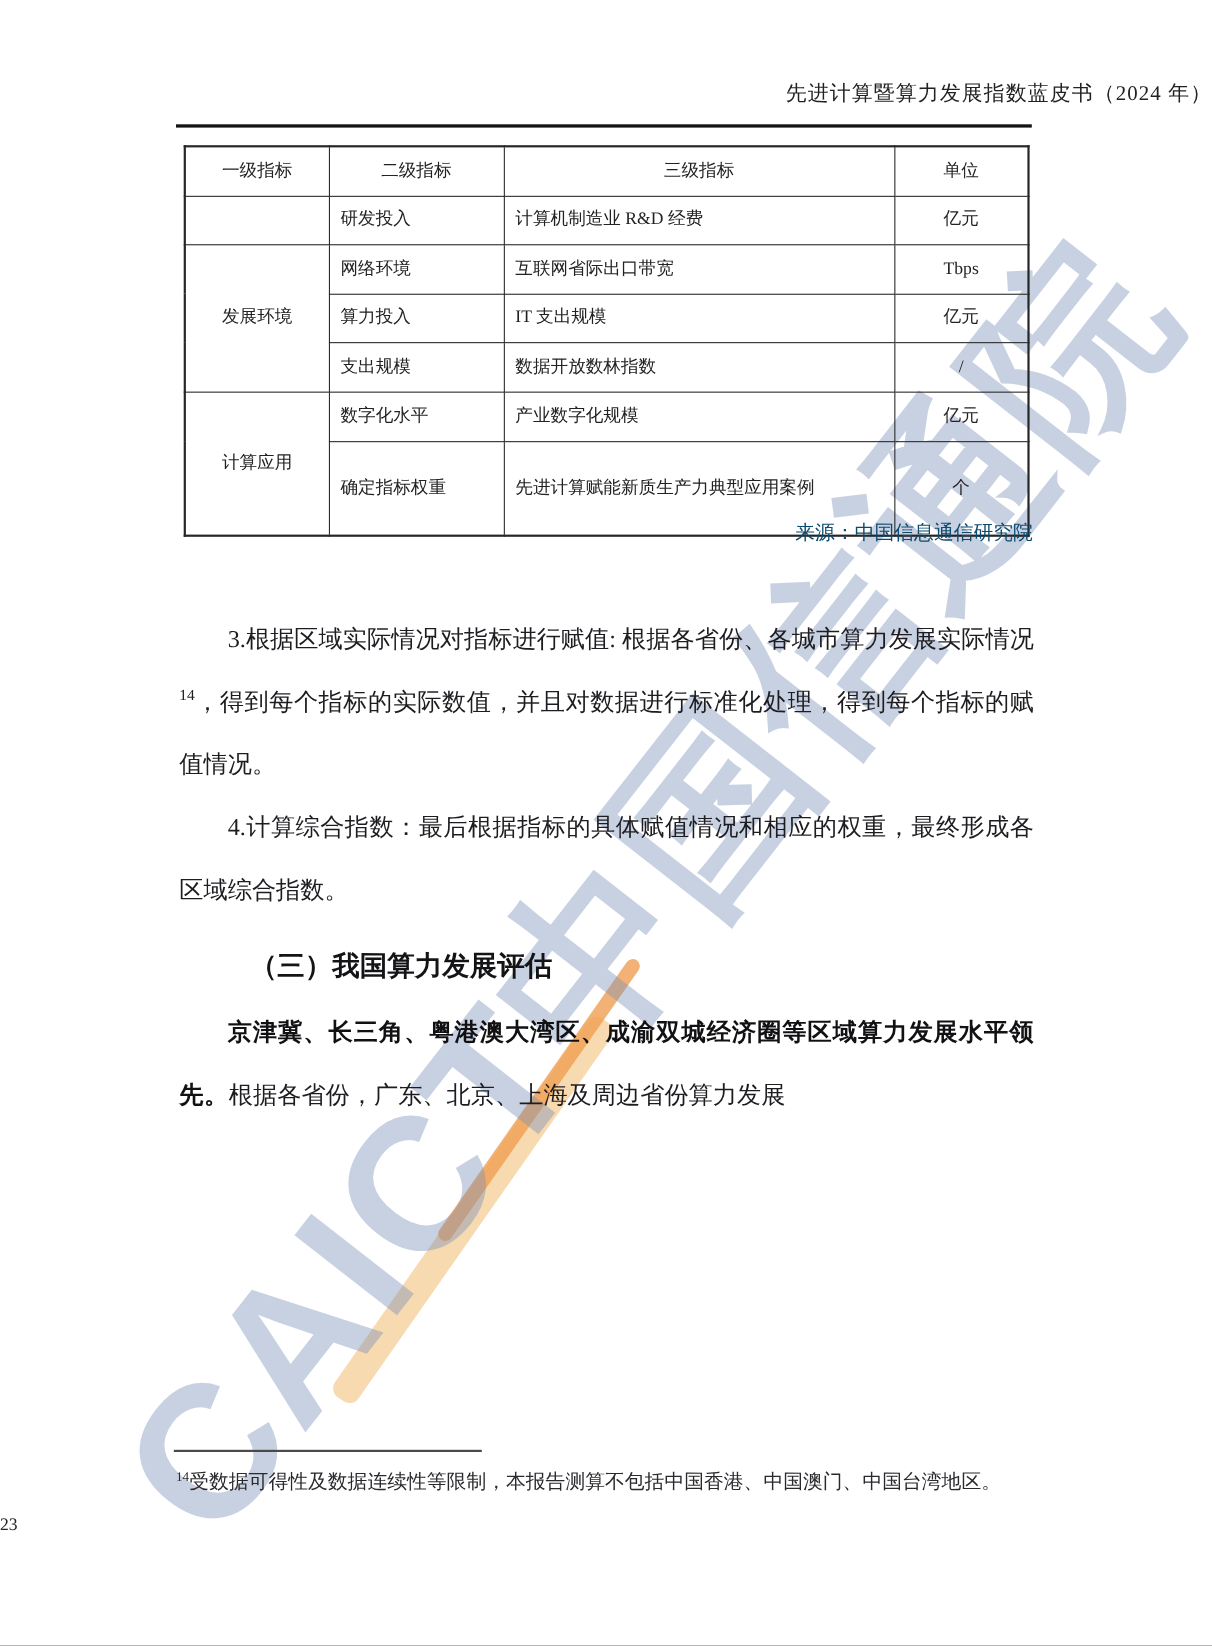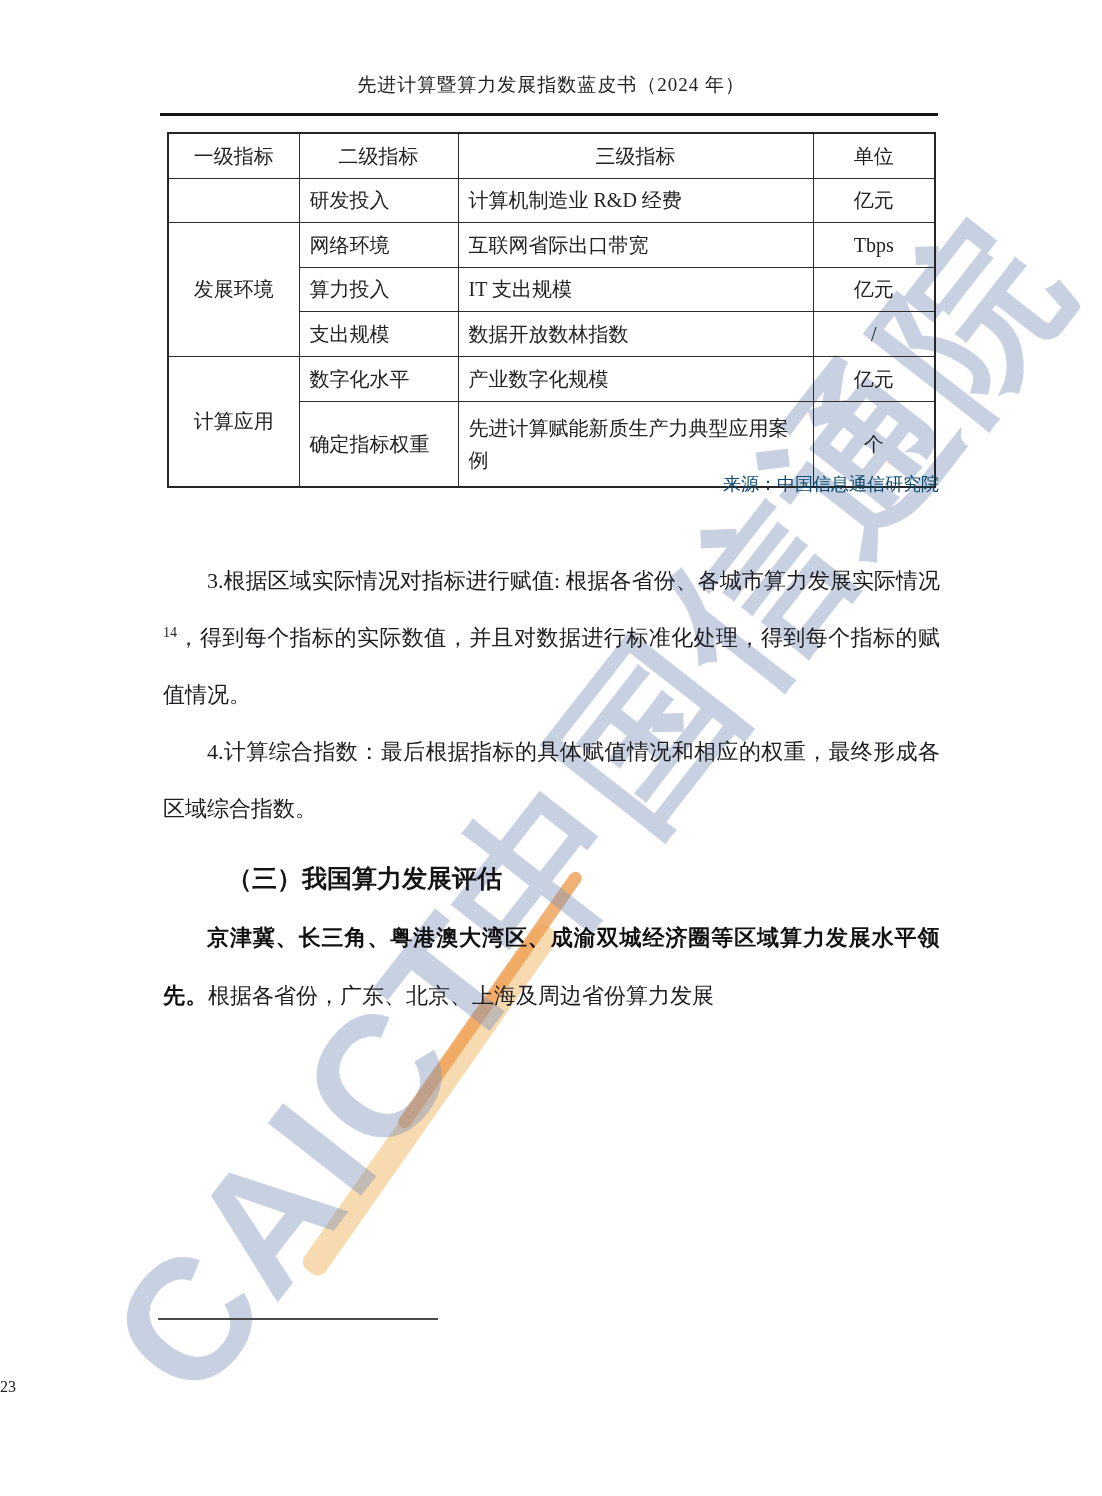--- a/index.html
+++ b/index.html
@@ -31,31 +31,31 @@
   }
   .wm-swoosh-bright{
     position:absolute;left:490px;top:1000px;width:13px;height:310px;
     transform:translate(-50%,-50%) rotate(35deg);
     background:#ef9f53;opacity:.8;border-radius:7px;
   }
   
   .content-layer{position:absolute;inset:0;z-index:1;}
   .doc-header{
     position:absolute;top:72px;left:0;width:100%;
-    text-align:center;font-size:19px;letter-spacing:1px;color:#222;
+    text-align:right;font-size:19px;letter-spacing:1px;color:#222;
   }
   .header-rule{
     position:absolute;top:113px;left:160px;width:778px;height:3px;
     background:#141414;
   }
   
   table.ind{
     position:absolute;top:132px;left:167px;
     border-collapse:collapse;table-layout:fixed;
-    font-size:20px;color:#222;
+    font-size:16px;color:#222;
     border:2px solid #262626;
   }
   table.ind th,table.ind td{
     border:1px solid #2c2c2c;
     padding:0 10px;
     vertical-align:middle;
     font-weight:normal;
     line-height:1.6;
   }
   table.ind th{text-align:center;}
@@ -177,17 +177,18 @@
     <div class="src-line">来源：中国信息通信研究院</div>
 
     <div class="body-block">
       <p class="para"><span>3.根据区域实际情况对指标进行赋值: 根据各省份、各城市算力发展实际情况</span><sup class="fn-ref">14</sup><span>，得到每个指标的实际数值，并且对数据进行标准化处理，得到每个指标的赋值情况。</span></p>
       <p class="para">4.计算综合指数：最后根据指标的具体赋值情况和相应的权重，最终形成各区域综合指数。</p>
       <p class="h3-heading">（三）我国算力发展评估</p>
       <p class="para-bold-lead"><span class="lead">京津冀、长三角、粤港澳大湾区、成渝双城经济圈等区域算力发展水平领先。</span><span class="rest">根据各省份，广东、北京、上海及周边省份算力发展</span></p>
     </div>
 
     <div class="footnote-rule"></div>
+    <div class="footnote"><sup>14</sup><span>受数据可得性及数据连续性等限制，本报告测算不包括中国香港、中国澳门、中国台湾地区。</span></div>
 
     <div class="page-number">23</div>
 
   </div>
 </div>
 
 </body></html>

